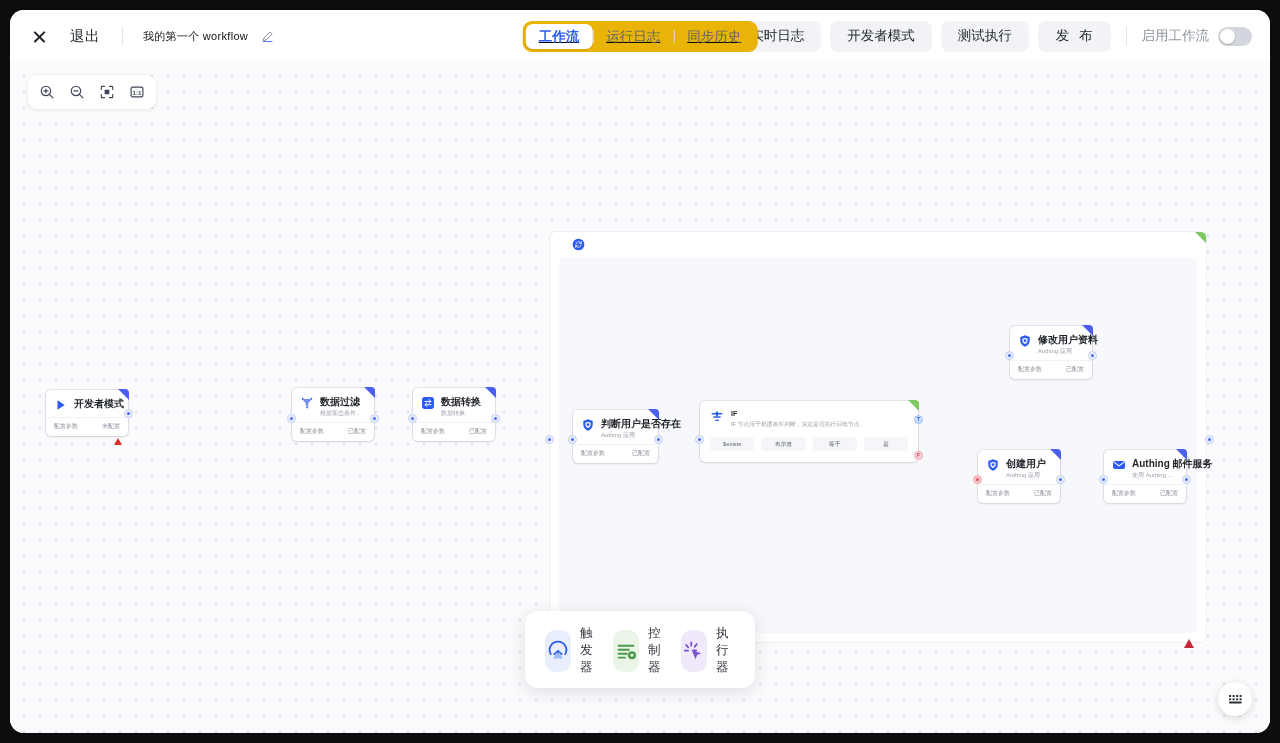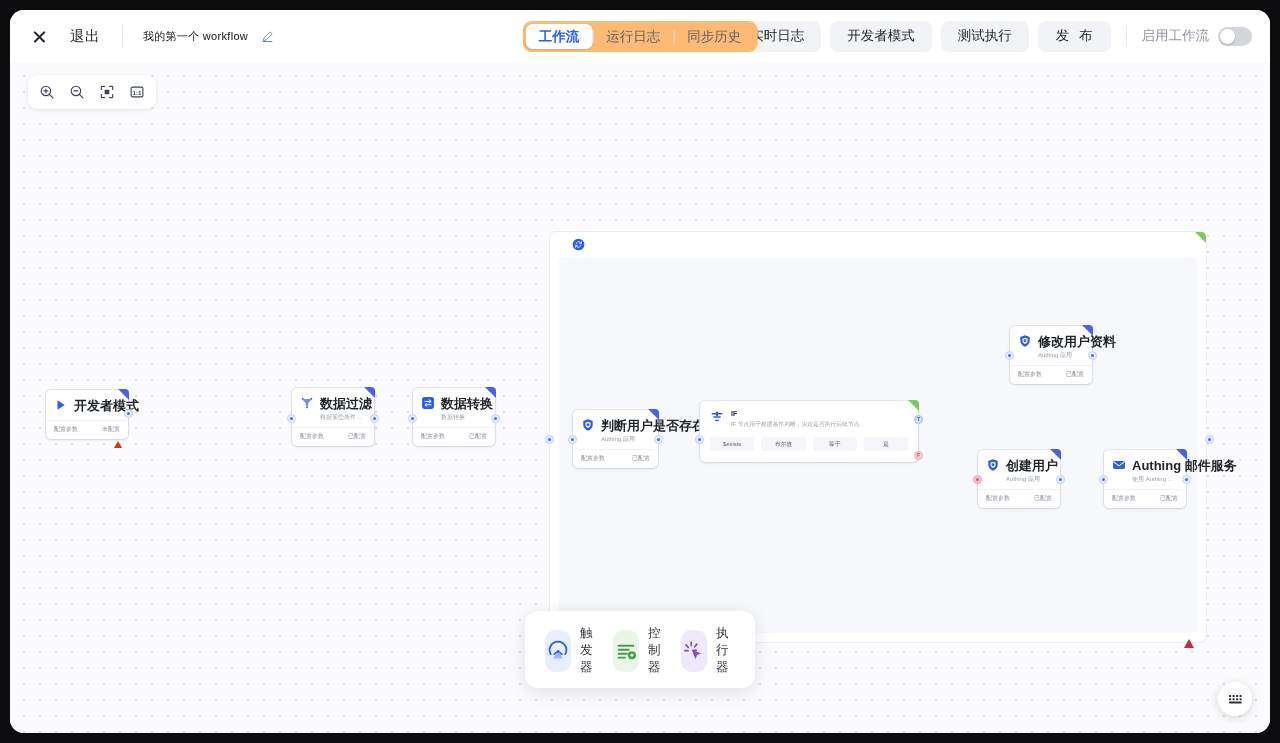--- a/index.html
+++ b/index.html
@@ -42,22 +42,23 @@
   .exit-x::after  { transform: rotate(-45deg); }
   .exit-label { font-size: 14.5px; color: #1f2329; letter-spacing: .5px; }
   .tb-divider { width: 1px; height: 20px; background: #e3e5e8; margin: 0 20px; }
   .wf-title { font-size: 11px; color: #0f1115; font-weight: 500; letter-spacing: .3px; }
   .edit-icon { margin-left: 13px; cursor: pointer; display: flex; align-items: center; }
 
   
   #tab-group {
     position: absolute; left: 50%; transform: translateX(-50%);
     display: flex; align-items: center;
-    background: #fdba74; border-radius: 9px; padding: 3px;
+    background: #eab308; border-radius: 9px; padding: 3px;
     height: 31px;
+    text-decoration: underline;
   }
   .tab {
     font-size: 13.5px; color: #5d6169;
     padding: 0 13px; height: 25px; line-height: 25px;
     border-radius: 7px; cursor: pointer; white-space: nowrap;
   }
   .tab.active { background: #ffffff; color: #2b5bf0; font-weight: 600;
     box-shadow: 0 1px 2px rgba(16,24,40,.10); }
   .tab-sep { width: 1px; height: 13px; background: #dcdee3; }
 
@@ -136,21 +137,21 @@
   
   .node {
     position: absolute; background: #ffffff;
     border-radius: 5px;
     box-shadow: 0 1px 3px rgba(16,24,40,.10), 0 0 0 1px rgba(228,230,236,.9);
     z-index: 10; cursor: pointer;
   }
   .node-body { padding: 7px 8px 5px 8px; display: flex; gap: 6px; align-items: flex-start; }
   .node-icon { flex: 0 0 auto; width: 14px; height: 14px; margin-top: 1px; }
   .node-texts { min-width: 0; flex: 1 1 auto; }
-  .node-title { font-size: 13px; font-weight: 700; color: #1f2329; line-height: 1.4; white-space: nowrap; }
+  .node-title { font-size: 10px; font-weight: 700; color: #1f2329; line-height: 1.4; white-space: nowrap; }
   .node-desc  { font-size: 6px; color: #9aa0ab; line-height: 1.4;
     white-space: nowrap; overflow: hidden; text-overflow: ellipsis; }
   .node-foot {
     border-top: 1px solid #f0f1f4;
     padding: 4px 8px 5px 8px;
     display: flex; justify-content: space-between; align-items: center;
   }
   .foot-l { font-size: 6px; color: #8b909b; }
   .foot-r { font-size: 6px; color: #8b909b; }
   .foot-r.unset { color: #8b909b; }

